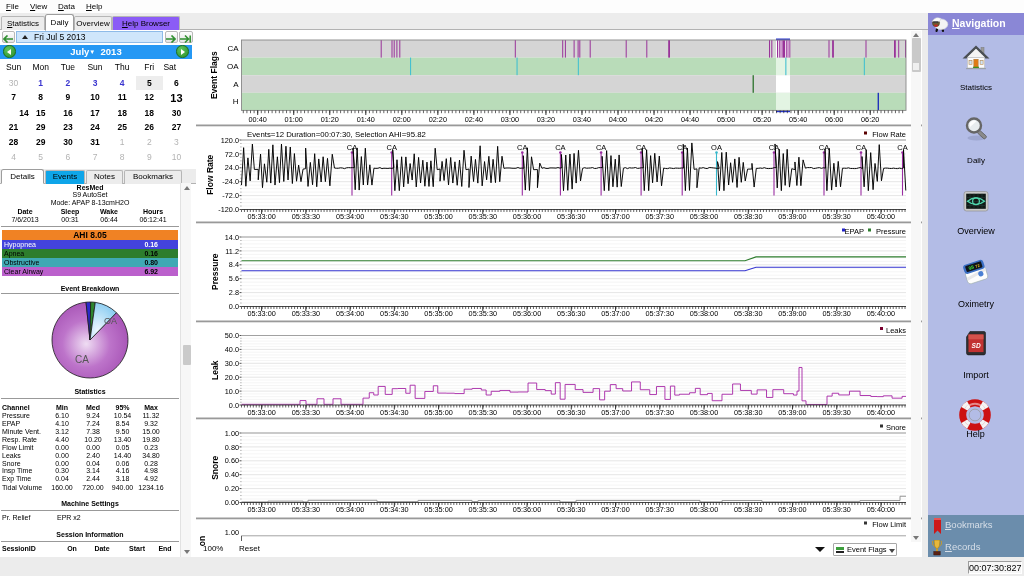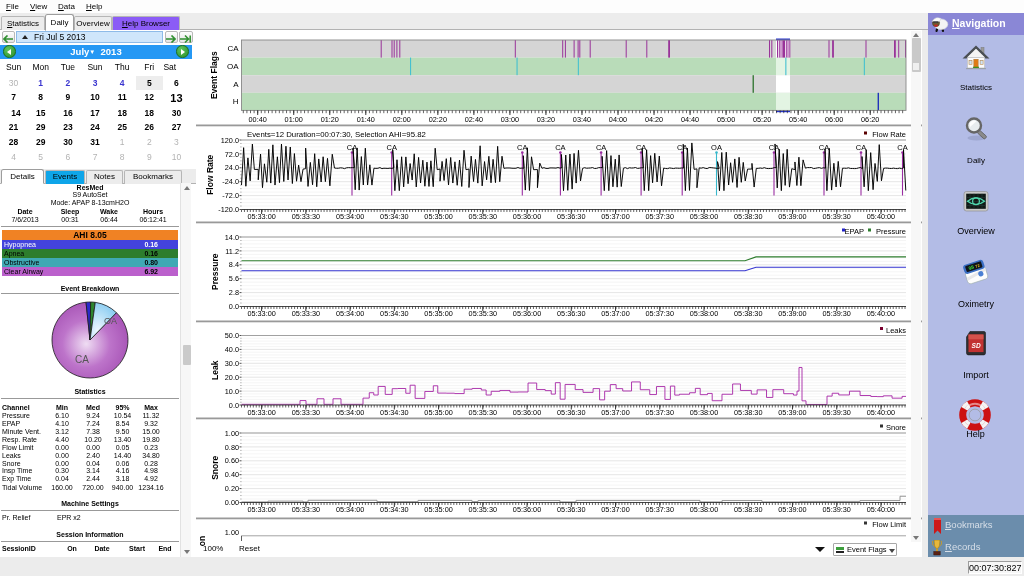--- a/index.html
+++ b/index.html
@@ -59,21 +59,21 @@
     <div style="position:absolute;left:109.2px;top:48px;width:26px;text-align:center;font-size:8.5px;color:#3a35cf;font-weight:bold">4</div>
     <div style="position:absolute;left:136.3px;top:48px;width:26px;text-align:center;font-size:8.5px;color:#000;font-weight:bold">5</div>
     <div style="position:absolute;left:163.4px;top:48px;width:26px;text-align:center;font-size:8.5px;color:#000;font-weight:bold">6</div>
     <div style="position:absolute;left:0.6px;top:62px;width:26px;text-align:center;font-size:8.5px;color:#000;font-weight:bold">7</div>
     <div style="position:absolute;left:27.7px;top:62px;width:26px;text-align:center;font-size:8.5px;color:#000;font-weight:bold">8</div>
     <div style="position:absolute;left:54.9px;top:62px;width:26px;text-align:center;font-size:8.5px;color:#000;font-weight:bold">9</div>
     <div style="position:absolute;left:82.0px;top:62px;width:26px;text-align:center;font-size:8.5px;color:#000;font-weight:bold">10</div>
     <div style="position:absolute;left:109.2px;top:62px;width:26px;text-align:center;font-size:8.5px;color:#000;font-weight:bold">11</div>
     <div style="position:absolute;left:136.3px;top:62px;width:26px;text-align:center;font-size:8.5px;color:#000;font-weight:bold">12</div>
     <div style="position:absolute;left:163.4px;top:62px;width:26px;text-align:center;font-size:11px;color:#000;font-weight:bold">13</div>
-    <div style="position:absolute;left:3px;top:77.5px;width:26px;text-align:center;font-size:8.5px;color:#000;font-weight:bold">14</div>
+    <div style="position:absolute;left:11px;top:77.5px;width:26px;text-align:center;font-size:8.5px;color:#000;font-weight:bold">14</div>
     <div style="position:absolute;left:27.7px;top:77.5px;width:26px;text-align:center;font-size:8.5px;color:#000;font-weight:bold">15</div>
     <div style="position:absolute;left:54.9px;top:77.5px;width:26px;text-align:center;font-size:8.5px;color:#000;font-weight:bold">16</div>
     <div style="position:absolute;left:82.0px;top:77.5px;width:26px;text-align:center;font-size:8.5px;color:#000;font-weight:bold">17</div>
     <div style="position:absolute;left:109.2px;top:77.5px;width:26px;text-align:center;font-size:8.5px;color:#000;font-weight:bold">18</div>
     <div style="position:absolute;left:136.3px;top:77.5px;width:26px;text-align:center;font-size:8.5px;color:#000;font-weight:bold">18</div>
     <div style="position:absolute;left:163.4px;top:77.5px;width:26px;text-align:center;font-size:8.5px;color:#000;font-weight:bold">30</div>
     <div style="position:absolute;left:0.6px;top:92px;width:26px;text-align:center;font-size:8.5px;color:#000;font-weight:bold">21</div>
     <div style="position:absolute;left:27.7px;top:92px;width:26px;text-align:center;font-size:8.5px;color:#000;font-weight:bold">29</div>
     <div style="position:absolute;left:54.9px;top:92px;width:26px;text-align:center;font-size:8.5px;color:#000;font-weight:bold">23</div>
     <div style="position:absolute;left:82.0px;top:92px;width:26px;text-align:center;font-size:8.5px;color:#000;font-weight:bold">24</div>

